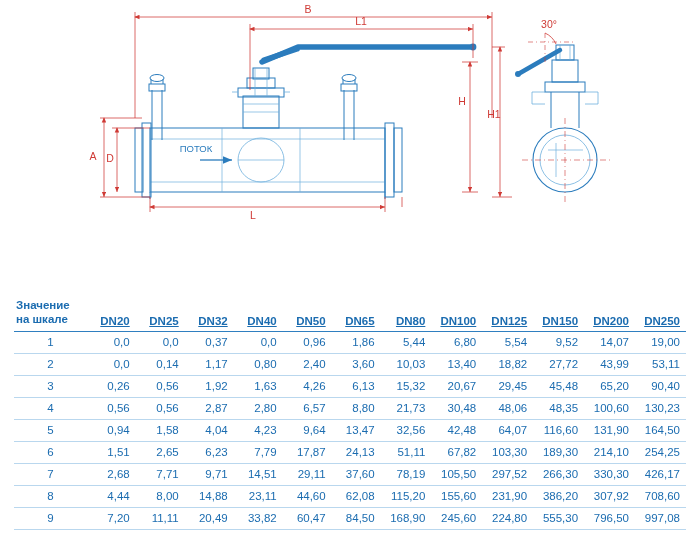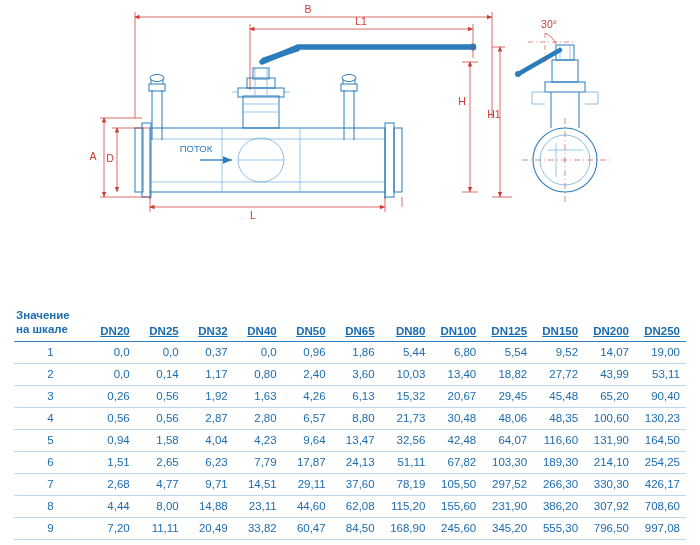--- a/index.html
+++ b/index.html
@@ -40,21 +40,21 @@
     font-size: 15.5px;
     font-weight: bold;
     color: #1b6cb0;
     letter-spacing: 0.1px;
   }
 
   
   .kv-table-wrap {
     position: absolute;
     left: 14px;
-    top: 308px;
+    top: 298px;
     width: 672px;
   }
   table.kv {
     border-collapse: collapse;
     width: 672px;
     font-size: 11.5px;
     color: #1b6cb0;
   }
   table.kv th, table.kv td {
     padding: 0;
@@ -355,21 +355,21 @@
           <td>51,11</td>
           <td>67,82</td>
           <td>103,30</td>
           <td>189,30</td>
           <td>214,10</td>
           <td>254,25</td>
         </tr>
         <tr>
           <td class="scale">7</td>
           <td>2,68</td>
-          <td>4,77</td>
+          <td>7,71</td>
           <td>9,71</td>
           <td>14,51</td>
           <td>29,11</td>
           <td>37,60</td>
           <td>78,19</td>
           <td>105,50</td>
           <td>297,52</td>
           <td>266,30</td>
           <td>330,30</td>
           <td>426,17</td>
@@ -392,21 +392,21 @@
         <tr>
           <td class="scale">9</td>
           <td>7,20</td>
           <td>11,11</td>
           <td>20,49</td>
           <td>33,82</td>
           <td>60,47</td>
           <td>84,50</td>
           <td>168,90</td>
           <td>245,60</td>
-          <td>345,20</td>
+          <td>224,80</td>
           <td>555,30</td>
           <td>796,50</td>
           <td>997,08</td>
         </tr>
       </tbody>
     </table>
   </div>
 
 </div>
 

